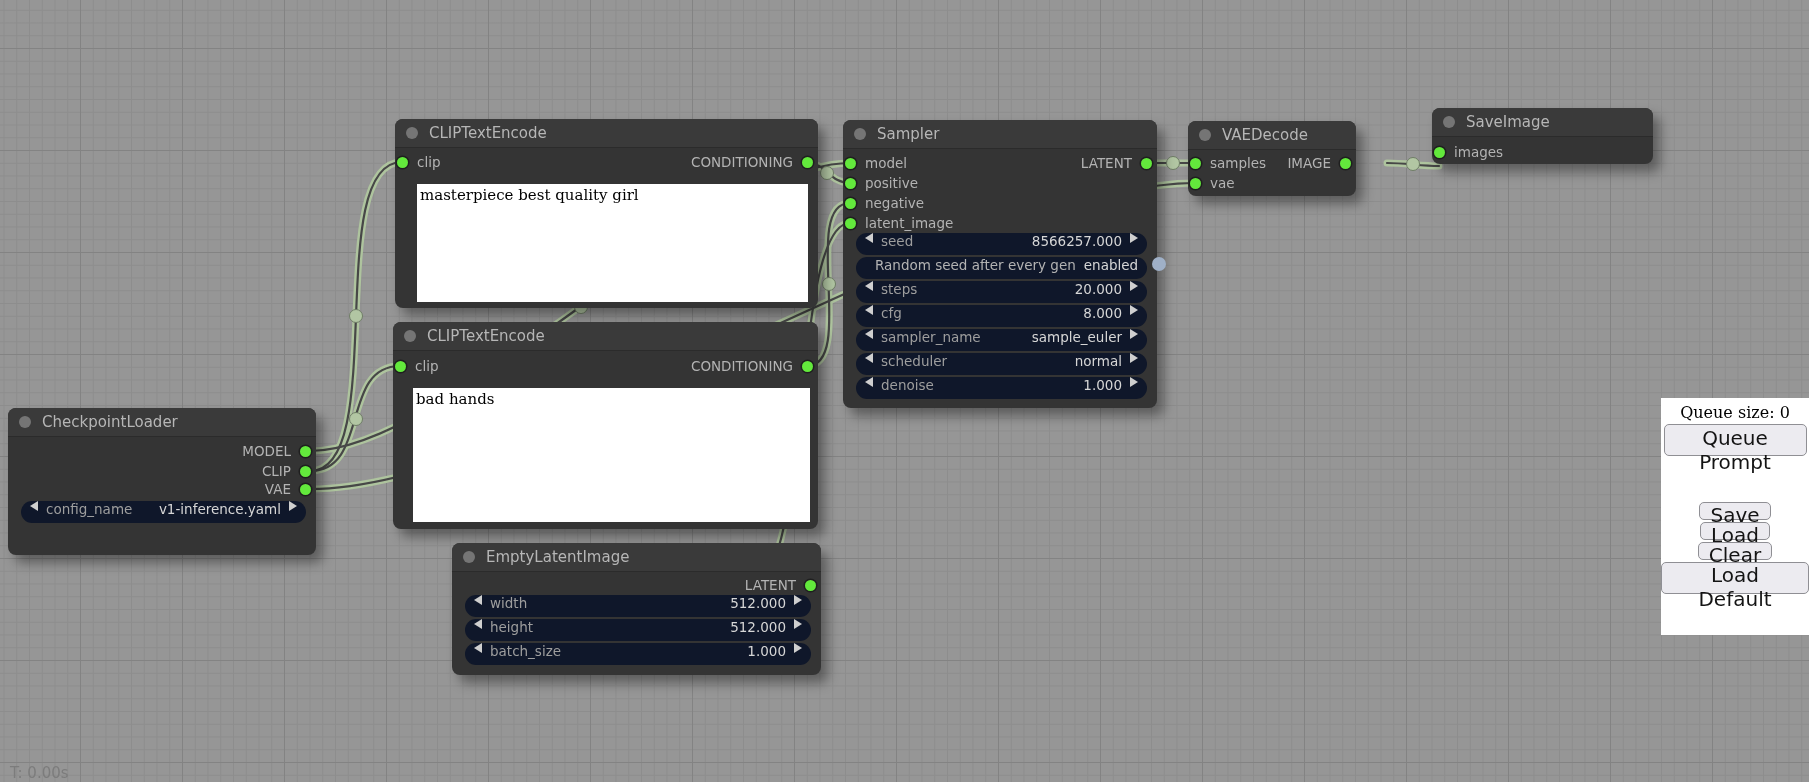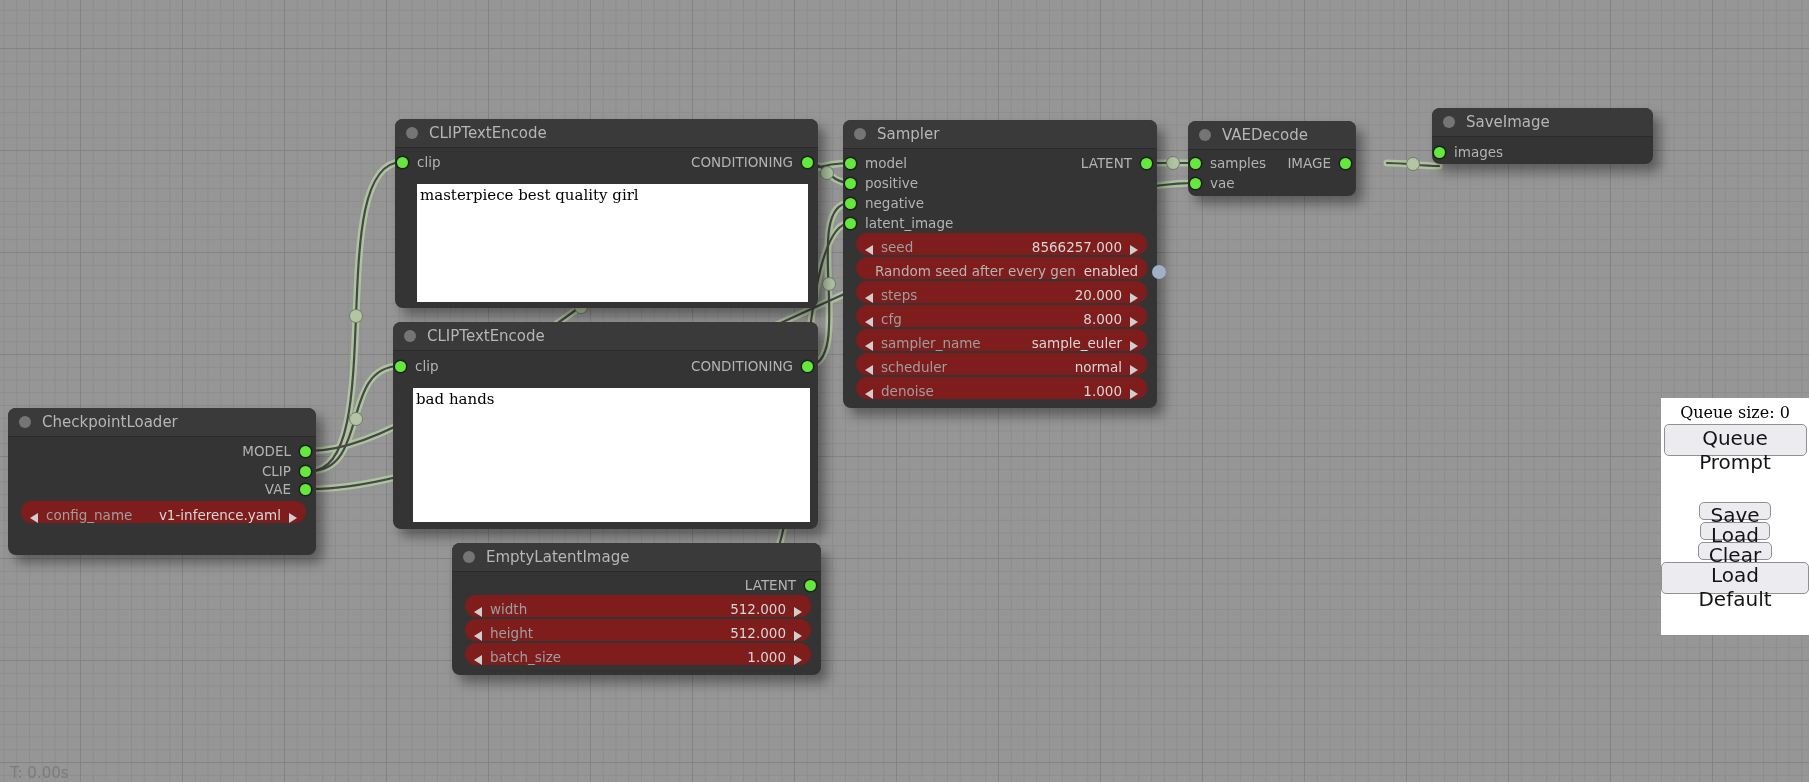--- a/index.html
+++ b/index.html
@@ -28,22 +28,22 @@
   .tdot{width:12px;height:12px;border-radius:50%;background:#757575;flex:0 0 auto;}
   .ttext{color:#b6b6b6;font-size:15px;white-space:nowrap;}
 
   .slot{position:absolute;height:20px;display:flex;align-items:center;gap:9px;
         font-size:13.5px;color:#b3b3b3;white-space:nowrap;}
   .slot.in{left:2px;}
   .slot.out{right:5px;flex-direction:row-reverse;}
   .pdot{width:11px;height:11px;border-radius:50%;background:#63e93c;
         box-shadow:0 0 0 1.5px rgba(20,20,20,0.65);flex:0 0 auto;}
 
-  .widget{position:absolute;left:13px;right:10px;height:22px;background:#7f1d1d;
-        border-radius:11px;display:flex;align-items:flex-end;padding:0 9px;
+  .widget{position:absolute;left:13px;right:10px;height:22px;background:#0f172a;
+        border-radius:11px;display:flex;align-items:flex-start;padding:0 9px;
         gap:8px;font-size:13.5px;box-sizing:border-box;}
   .w-label{color:#9e9e9e;white-space:nowrap;}
   .w-value{margin-left:auto;color:#d6d6d6;white-space:nowrap;}
   .arr-l{width:0;height:0;border-top:5.5px solid transparent;
         border-bottom:5.5px solid transparent;border-right:8px solid #cfcfcf;flex:0 0 auto;}
   .arr-r{width:0;height:0;border-top:5.5px solid transparent;
         border-bottom:5.5px solid transparent;border-left:8px solid #cfcfcf;flex:0 0 auto;}
   .toggle-circle{width:14px;height:14px;border-radius:50%;background:#9fb0c7;
         margin-left:6px;flex:0 0 auto;}
 

